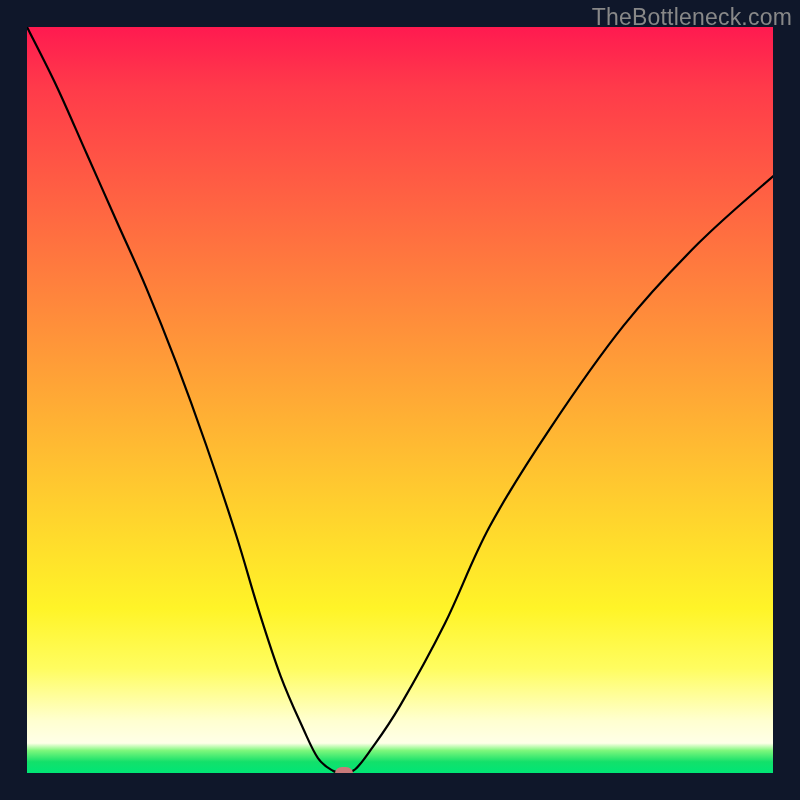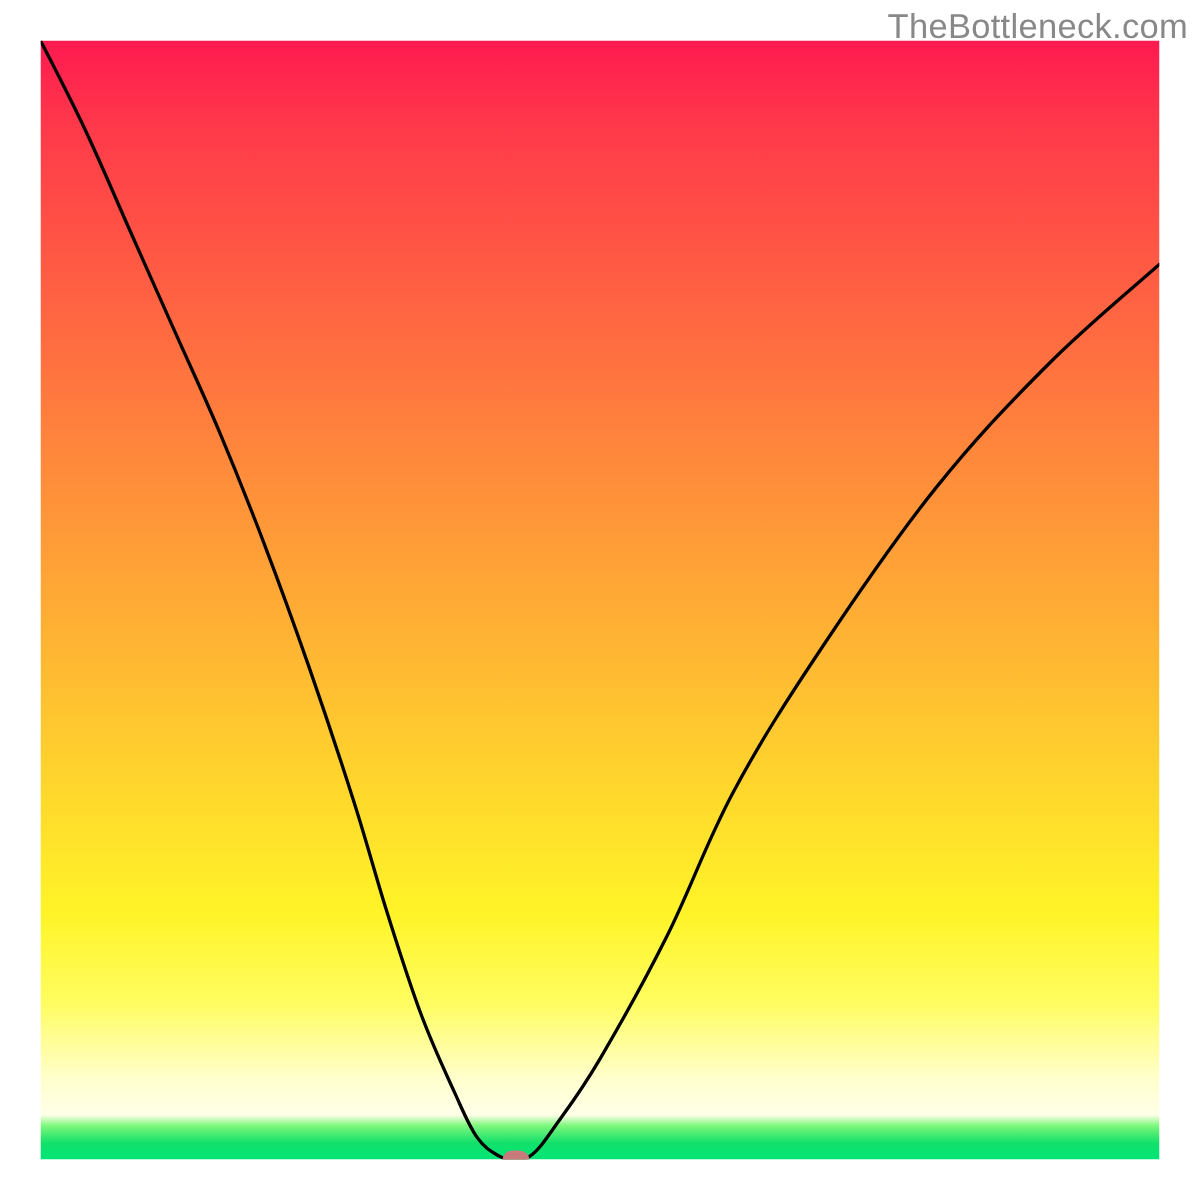--- a/index.html
+++ b/index.html
@@ -8,21 +8,21 @@
     width: 800px;
     height: 800px;
     overflow: hidden;
     background: #000;
     font-family: Arial, Helvetica, sans-serif;
   }
   .chart-wrap {
     position: relative;
     width: 800px;
     height: 800px;
-    background: #ffffff;
+    background: #0f172a;
   }
   .plot-area {
     position: absolute;
     left: 27px;
     top: 27px;
     width: 746px;
     height: 746px;
     overflow: hidden;
   }
   .gradient-bg {

